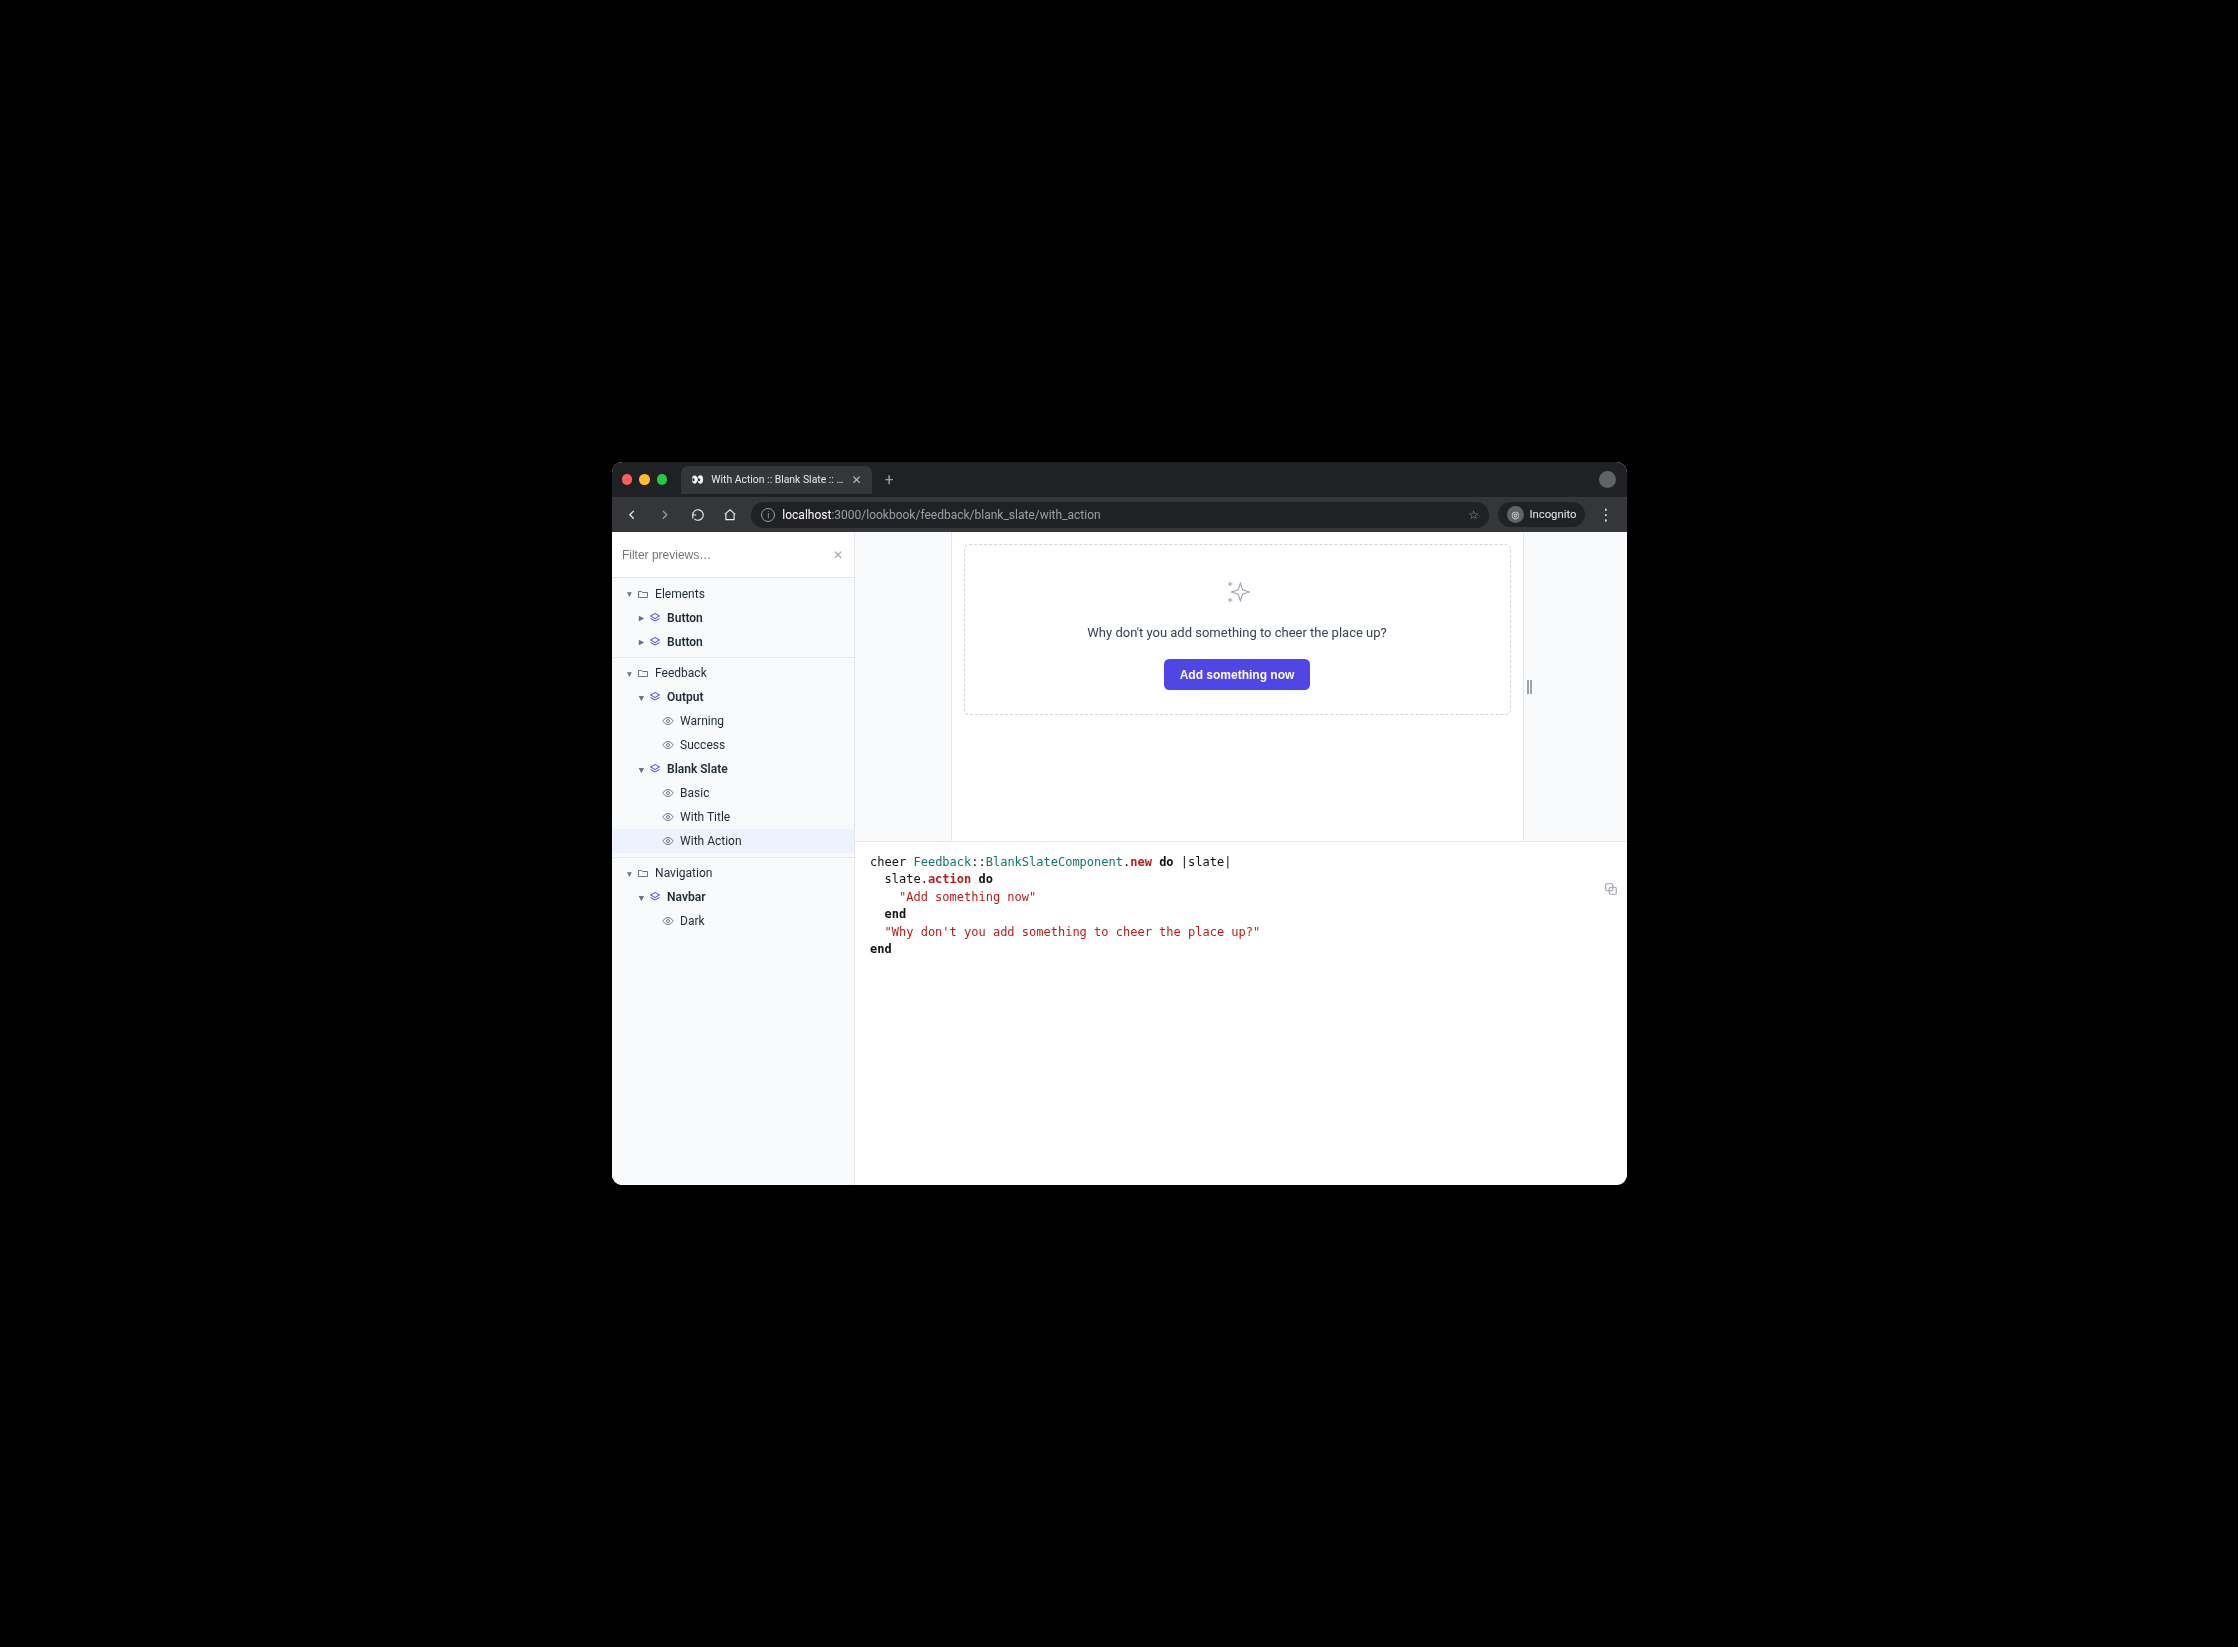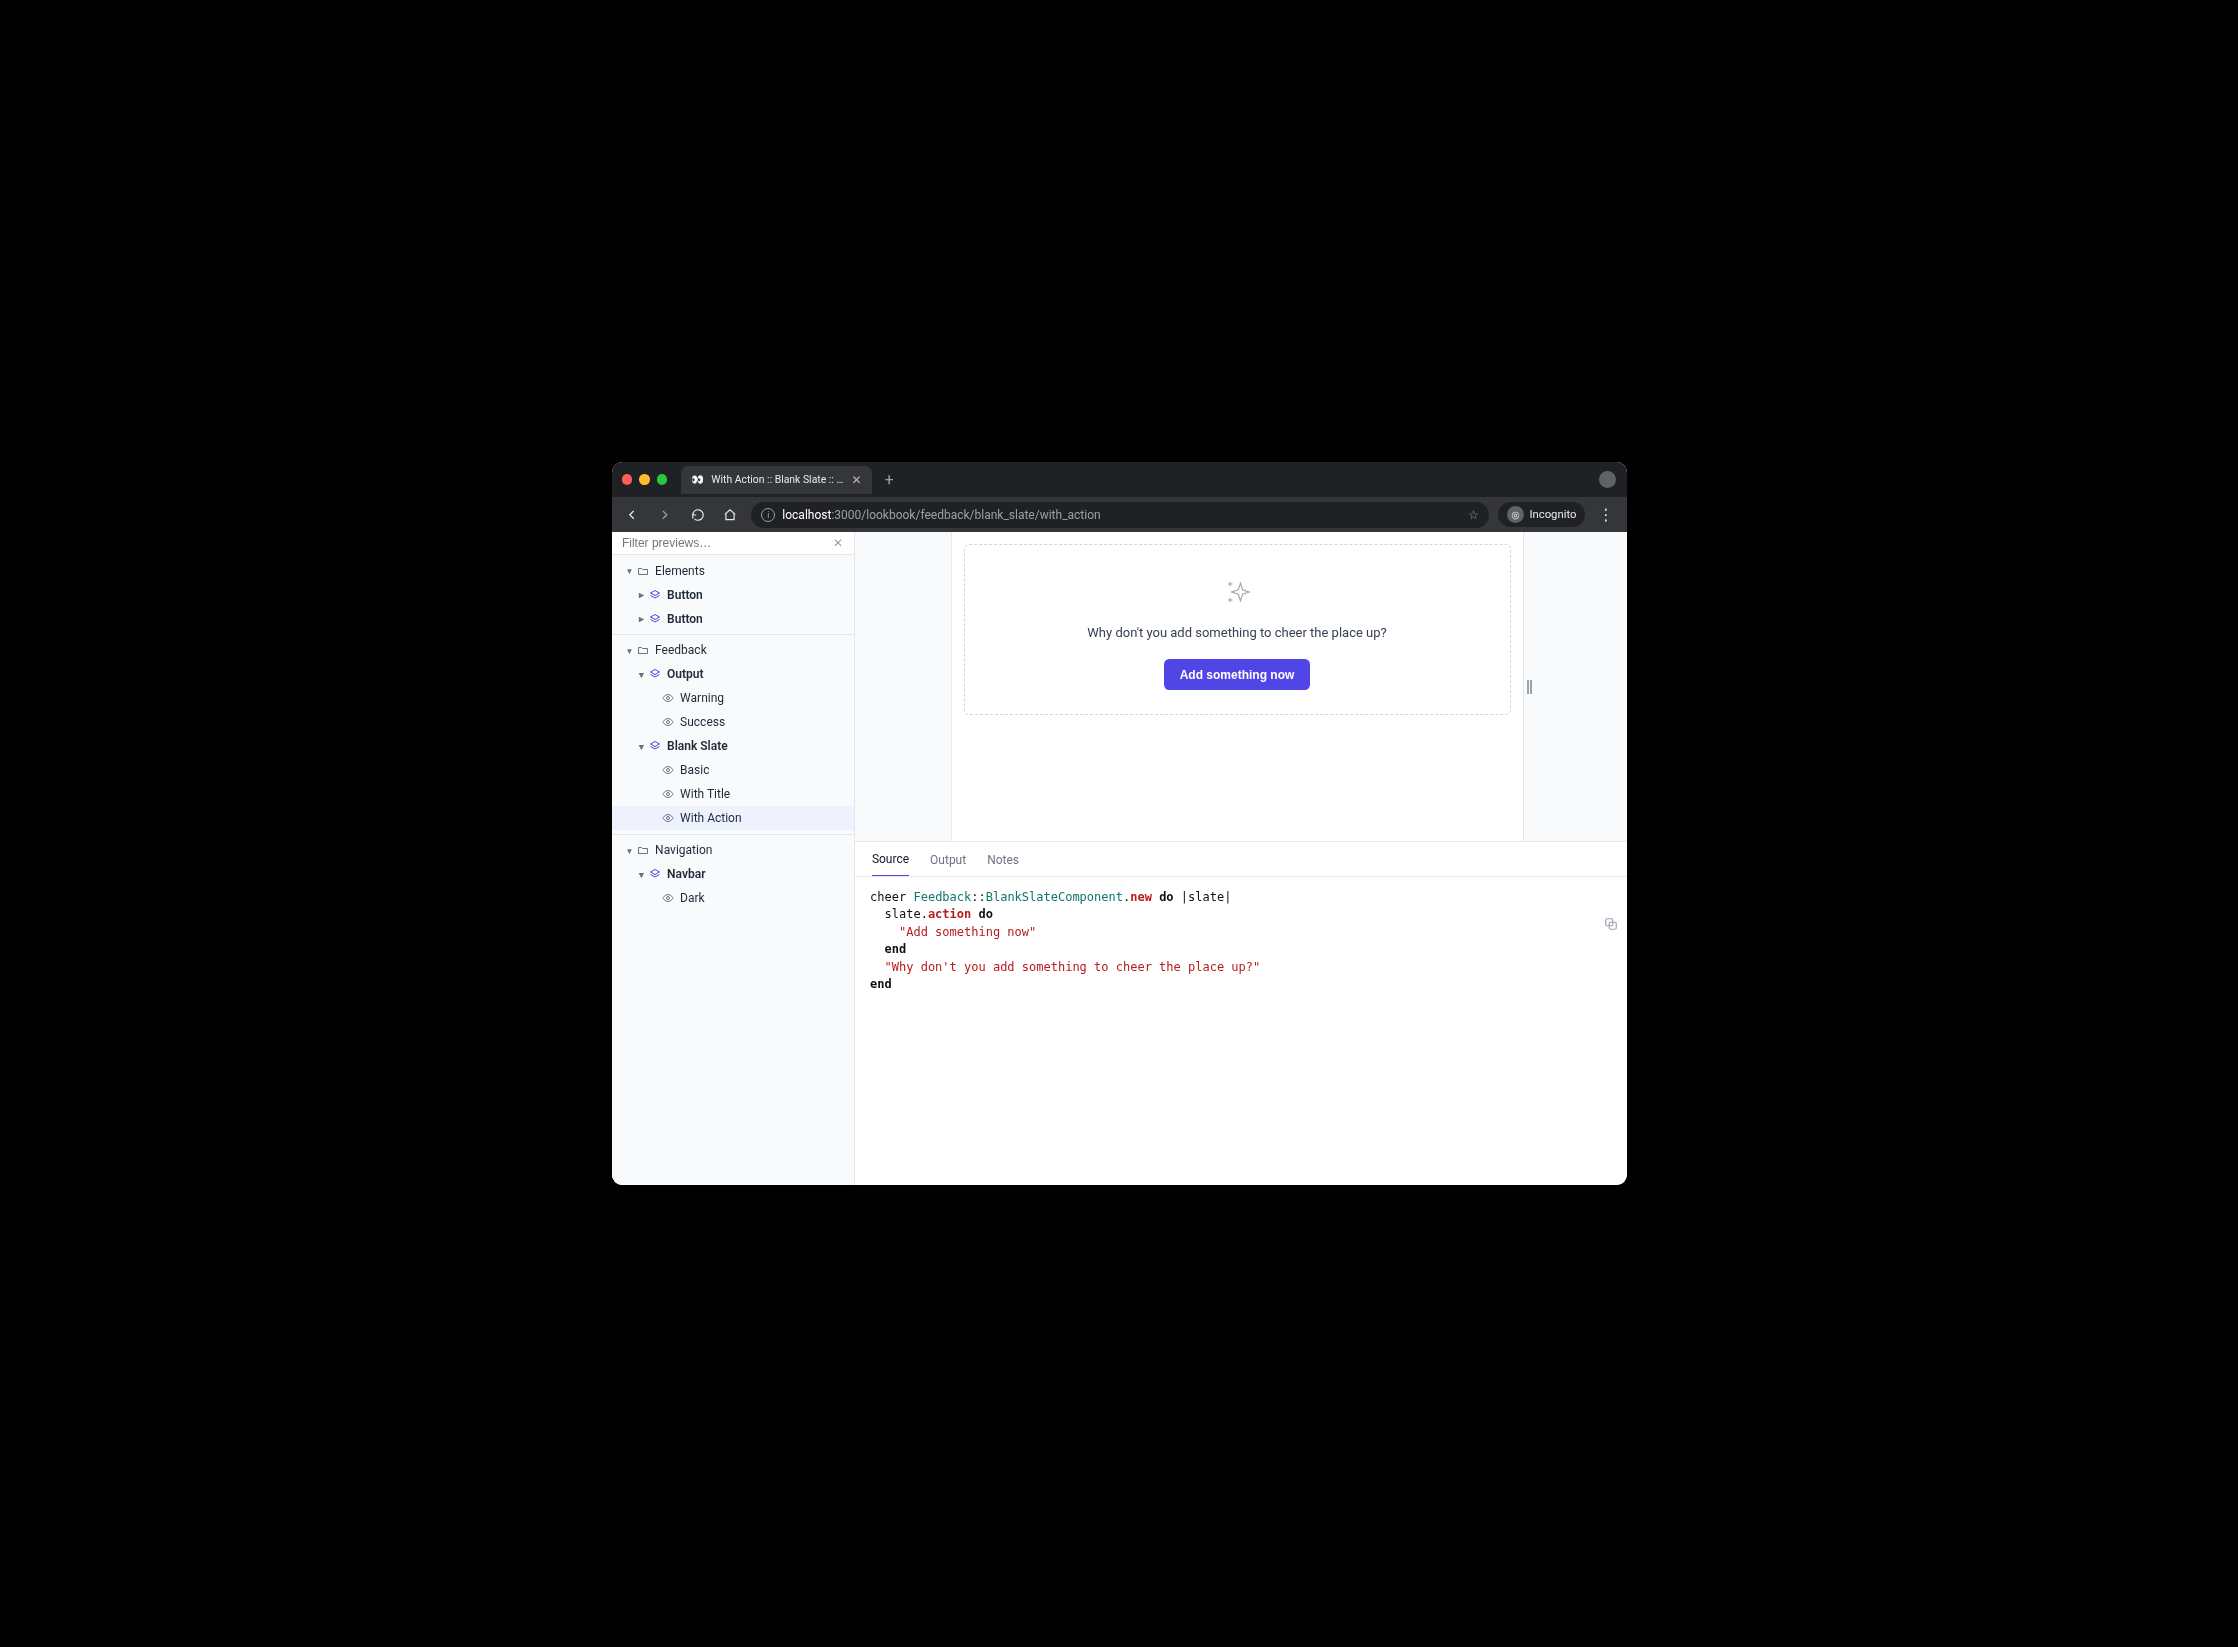--- a/index.html
+++ b/index.html
@@ -126,21 +126,21 @@
   
   .sidebar {
     width: 243px;
     background: #f8fafc;
     border-right: 0.9px solid #e5e7eb;
     display: flex;
     flex-direction: column;
     min-height: 0;
   }
   .filter {
-    height: 23px;
+    height: 46px;
     border-bottom: 0.9px solid #e5e7eb;
     display: flex; align-items: center;
     padding: 0 10.4px;
     background: #fff;
   }
   .filter input {
     flex: 1;
     border: none; outline: none;
     font-size: 12px;
     background: transparent;
@@ -514,25 +514,20 @@
         </div>
         <div class="preview-gutter-right">
           <div class="grip">
               <span></span>
               <span></span>
             </div>
         </div>
       </div>
 
       <div class="lower">
-        <div class="tabs">
-          <div class="tabbtn active">Source</div>
-          <div class="tabbtn">Output</div>
-          <div class="tabbtn">Notes</div>
-        </div>
         <div class="codewrap">
           <span class="copy">
             <svg width="14" height="14" viewBox="0 0 24 24" fill="none" stroke="currentColor" stroke-width="2">
                 <rect x="9" y="9" width="12" height="12" rx="2"></rect>
                 <rect x="3" y="3" width="12" height="12" rx="2"></rect>
               </svg>
           </span>
 <pre class="code"><span>cheer </span><span class="const">Feedback</span><span>::</span><span class="const">BlankSlateComponent</span><span>.</span><span class="sym">new</span><span class="kw"> do </span><span>|slate|</span>
 <span>  slate.</span><span class="method">action</span><span class="kw"> do</span>
 <span class="str">    "Add something now"</span>

